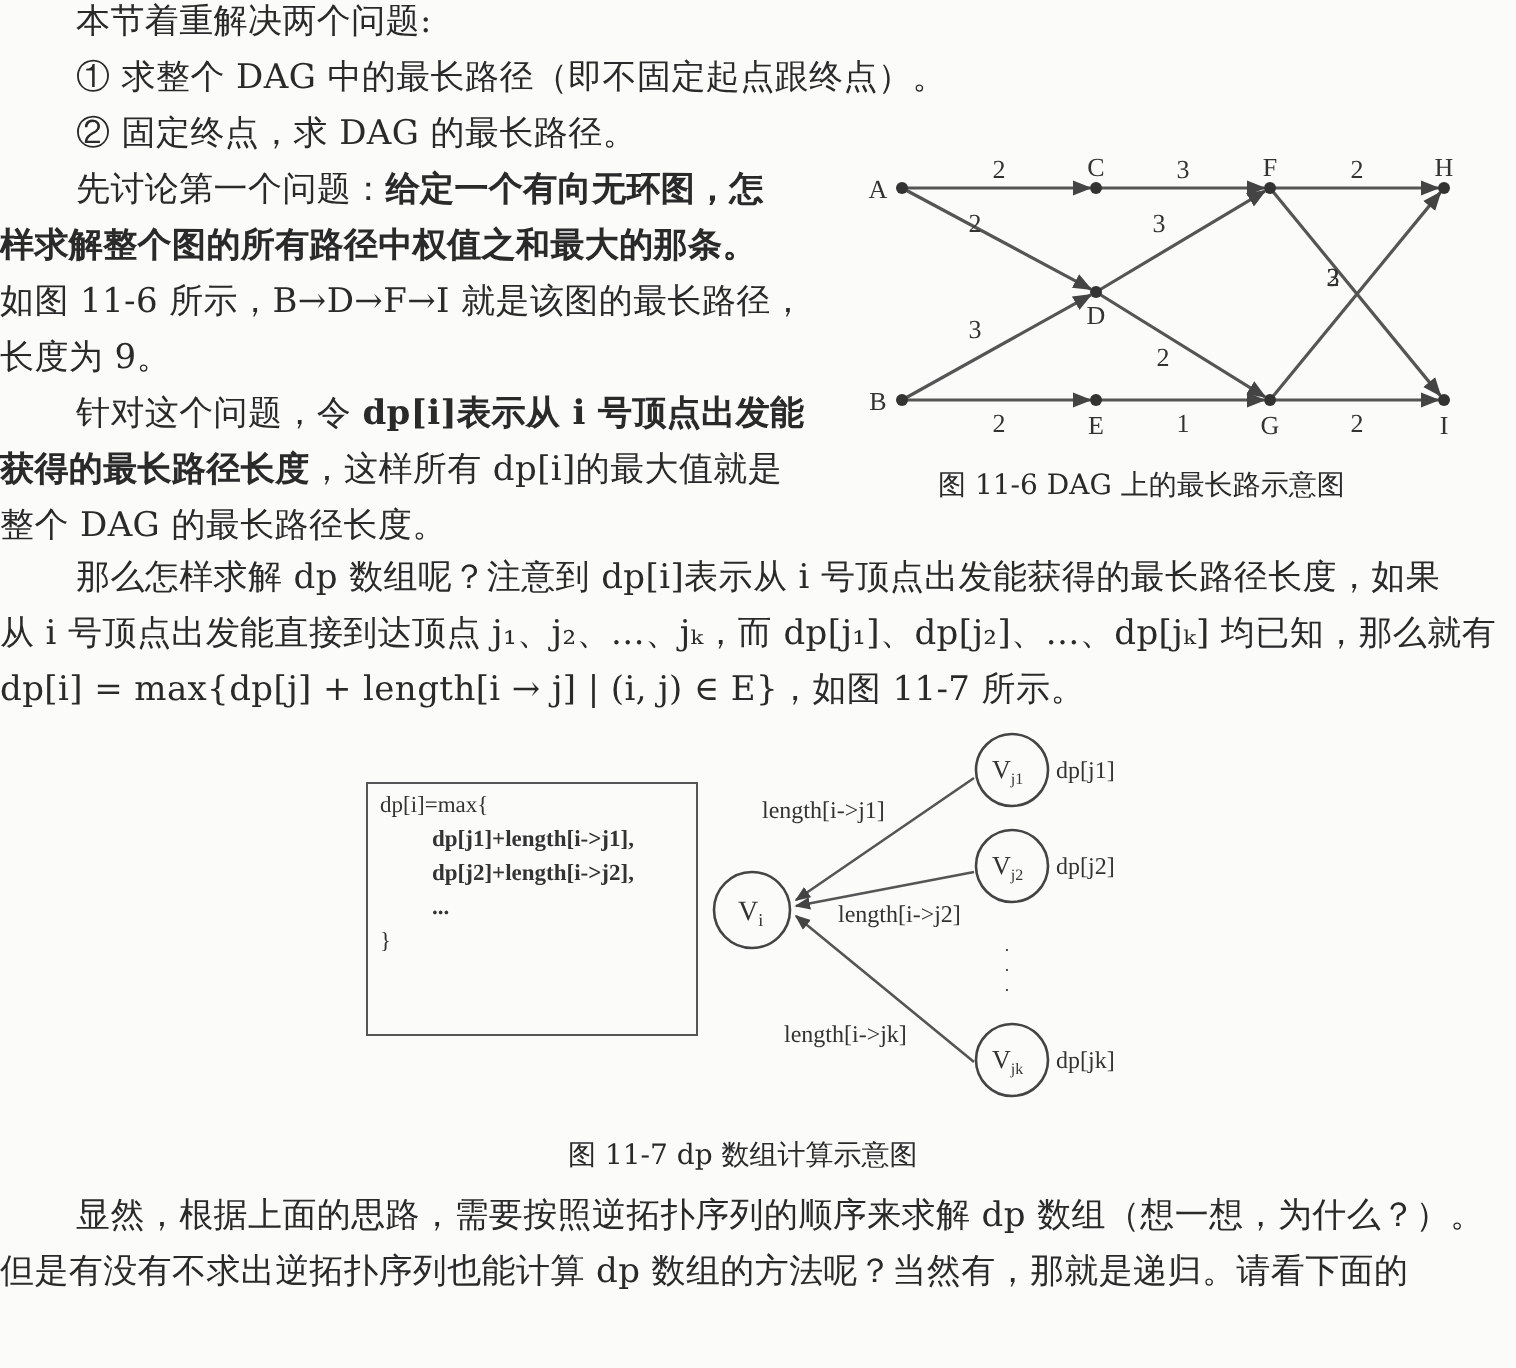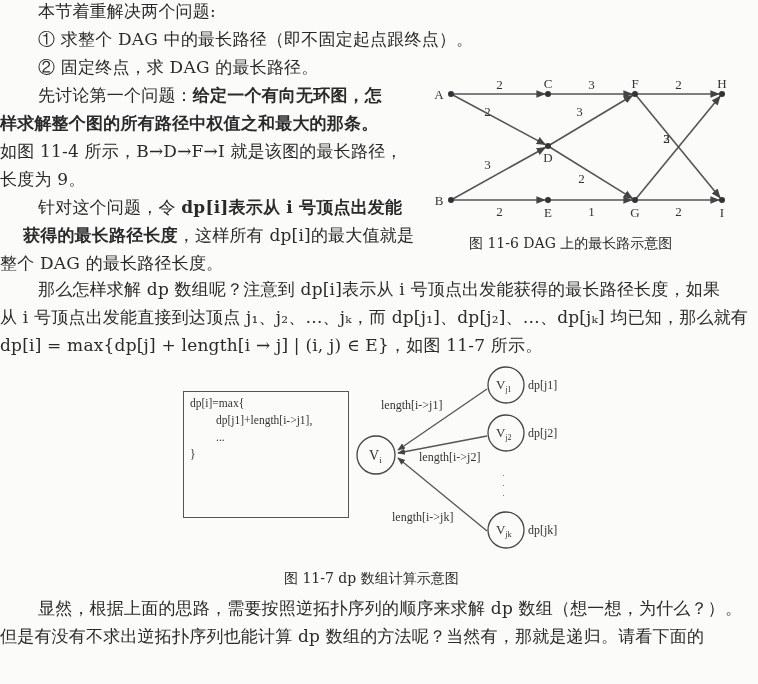--- a/index.html
+++ b/index.html
@@ -15,35 +15,35 @@
   .bold { font-weight: bold; }
   .cap { position: absolute; white-space: nowrap; font-size: 14px; line-height: 18px; }
   .fig { position: absolute; }
   .formula-box {
     position: absolute; left: 183px; top: 391px; width: 166px; height: 127px;
     border: 1.5px solid #555; box-sizing: border-box;
     font-family: "Liberation Serif", serif; font-size: 11.5px; line-height: 17px; color: #333;
     padding: 3px 0 0 6px;
   }
   .formula-box div { white-space: nowrap; }
-  .indent { padding-left: 26px; }
+  .indent { padding-left: 26px; font-weight: bold; }
   svg text { font-family: "Liberation Serif", serif; fill: #333; }
 </style>
 </head>
 <body>
 
 <div class="line" style="left:38px;top:0px;">本节着重解决两个问题:</div>
 <div class="line" style="left:38px;top:28px;">① 求整个 DAG 中的最长路径（即不固定起点跟终点）。</div>
 <div class="line" style="left:38px;top:56px;">② 固定终点，求 DAG 的最长路径。</div>
 <div class="line" style="left:38px;top:84px;"><span>先讨论第一个问题：</span><span class="bold">给定一个有向无环图，怎</span></div>
 <div class="line bold" style="left:0px;top:112px;">样求解整个图的所有路径中权值之和最大的那条。</div>
-<div class="line" style="left:0px;top:140px;">如图 11-4 所示，B→D→F→I 就是该图的最长路径，</div>
+<div class="line" style="left:0px;top:140px;">如图 11-6 所示，B→D→F→I 就是该图的最长路径，</div>
 <div class="line" style="left:0px;top:168px;">长度为 9。</div>
 <div class="line" style="left:38px;top:196px;"><span>针对这个问题，令 </span><span class="bold">dp[i]表示从 i 号顶点出发能</span></div>
-<div class="line" style="left:0px;top:224px;padding-left:23px;"><span class="bold">获得的最长路径长度</span><span>，这样所有 dp[i]的最大值就是</span></div>
+<div class="line" style="left:0px;top:224px;"><span class="bold">获得的最长路径长度</span><span>，这样所有 dp[i]的最大值就是</span></div>
 <div class="line" style="left:0px;top:252px;">整个 DAG 的最长路径长度。</div>
 
 <svg class="fig" style="left:0;top:0;" width="758" height="260" viewBox="0 0 758 260">
   <defs>
     <marker id="arr" viewBox="0 0 10 10" refX="9" refY="5" markerWidth="6" markerHeight="6" orient="auto">
       <path d="M0,1 L10,5 L0,9 z" fill="#444"></path>
     </marker>
   </defs>
   <g id="dag-edges" stroke="#555" stroke-width="1.6" fill="none">
       <line x1="451" y1="94" x2="545" y2="94" marker-end="url(#arr)"></line>
@@ -96,20 +96,21 @@
 </svg>
 <div class="cap" style="left:469px;top:234px;">图 11-6   DAG 上的最长路示意图</div>
 
 <div class="line" style="left:38px;top:278px;">那么怎样求解 dp 数组呢？注意到 dp[i]表示从 i 号顶点出发能获得的最长路径长度，如果</div>
 <div class="line" style="left:0px;top:306px;">从 i 号顶点出发能直接到达顶点 j₁、j₂、…、jₖ，而 dp[j₁]、dp[j₂]、…、dp[jₖ] 均已知，那么就有</div>
 <div class="line" style="left:0px;top:334px;">dp[i] = max{dp[j] + length[i → j] | (i, j) ∈ E}，如图 11-7 所示。</div>
 
 <div class="formula-box">
   <div>dp[i]=max{</div>
   <div class="indent">dp[j1]+length[i-&gt;j1],</div>
+  <div class="indent">dp[j2]+length[i-&gt;j2],</div>
   <div class="indent">...</div>
   <div>}</div>
 </div>
 
 <svg class="fig" style="left:350px;top:360px;" width="260" height="200" viewBox="0 0 260 200">
   <defs>
     <marker id="arr2" viewBox="0 0 10 10" refX="9" refY="5" markerWidth="6" markerHeight="6" orient="auto">
       <path d="M0,1 L10,5 L0,9 z" fill="#444"></path>
     </marker>
   </defs>

